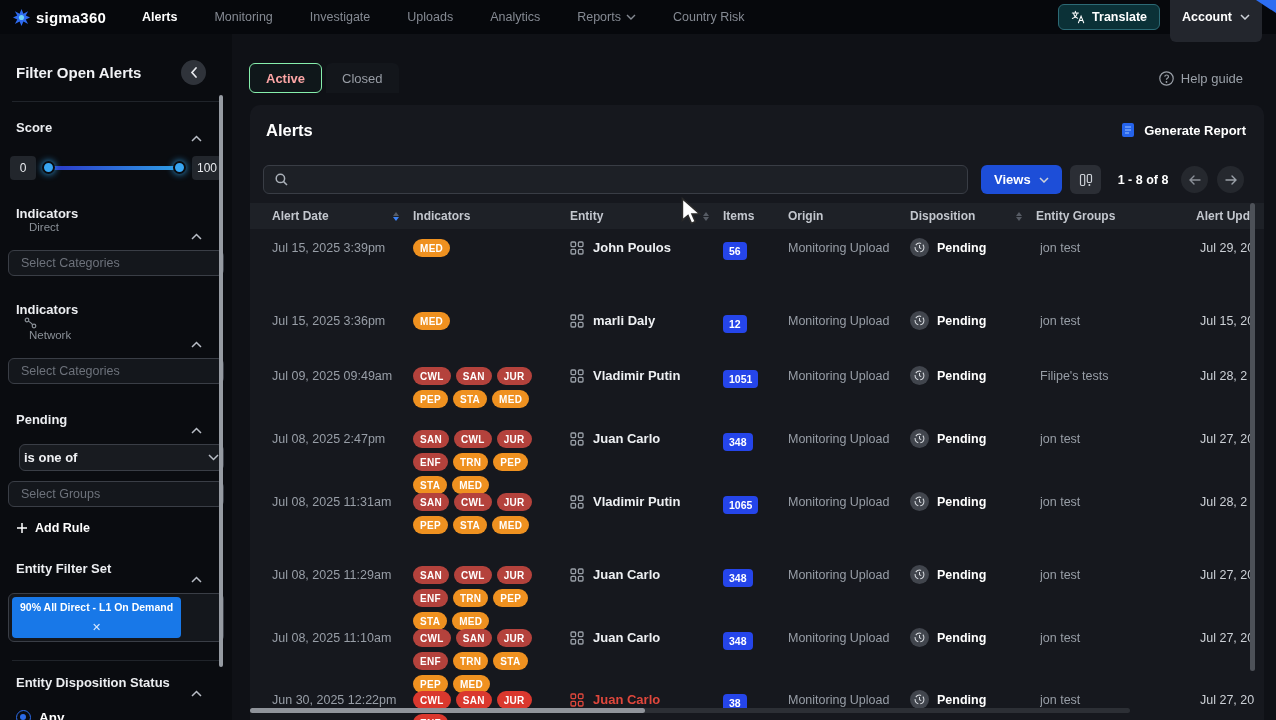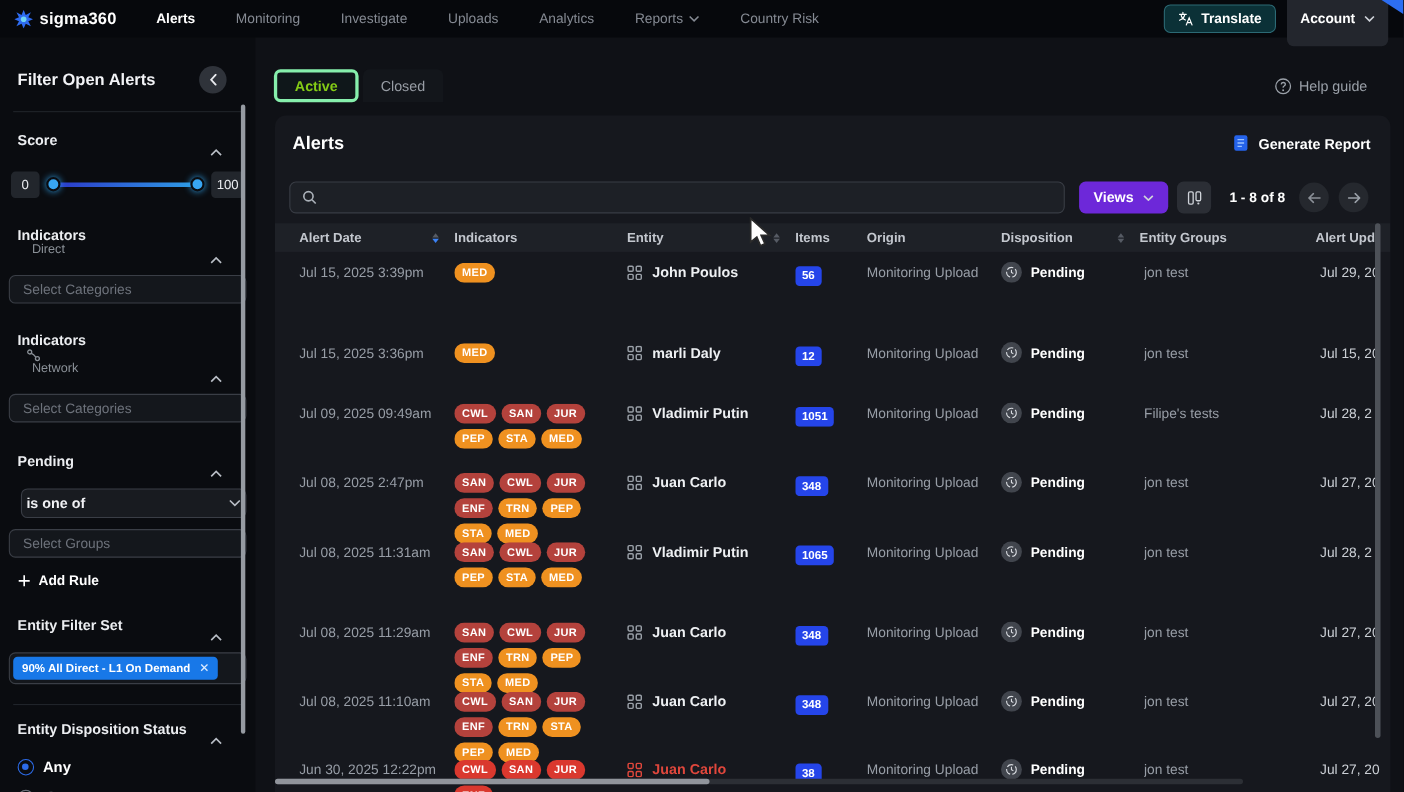--- a/index.html
+++ b/index.html
@@ -48,55 +48,55 @@
     border-radius:6px; display:flex; align-items:center; padding:0 12px; color:#6d727b; font-size:12.5px; }
   .sb-select { margin:10px 8px 0 19px; height:27px; background:#181b20; border:1px solid #3a3e46;
     border-radius:6px; display:flex; align-items:center; padding:0 4px; color:#f0f1f4; font-size:13px;
     font-weight:600; cursor:pointer; }
   .sb-select .chev { margin-right:0; }
   .add-rule { display:flex; align-items:center; gap:7px; margin:14px 16px 0 16px; color:#fff;
     font-size:12.5px; font-weight:700; cursor:pointer; }
   .chip-box { margin:10px 8px 0 8px; min-height:28px; background:#14171c; border:1px solid #3a3e46;
     border-radius:6px; display:flex; align-items:center; padding:3px; }
   .chip { background:#1878e8; border-radius:4px; color:#fff; font-size:10.5px; font-weight:700;
-    display:flex; align-items:center; gap:8px; padding:4px 8px; cursor:pointer; }
+    display:flex; align-items:center; gap:8px; padding:4px 8px; cursor:pointer;flex-direction:column; }
   .chip .x { font-size:11px; font-weight:400; color:#dcebff; }
   .radio-row { display:flex; align-items:center; gap:8px; padding:0 16px; margin-top:13px; cursor:pointer; }
   .radio { width:15px; height:15px; border-radius:50%; border:1.6px solid #6a6f78; flex:0 0 auto; }
   .radio.sel { border-color:#2c6be8; position:relative; }
   .radio.sel:after { content:""; position:absolute; left:2.6px; top:2.6px; width:6.5px; height:6.5px;
     border-radius:50%; background:#2c6be8; }
   .radio-label { font-size:13.5px; color:#9aa0a8; }
   .radio-label.sel { color:#fff; font-weight:700; }
   .ricon { width:15px; display:flex; justify-content:center; }
   .sb-scrollbar { position:absolute; left:219px; top:95px; width:4px; height:572px; border-radius:2px;
     background:#969ba2; z-index:21; }
 
   
   .main { position:absolute; left:232px; top:34px; width:1044px; height:686px; background:#0f1116; }
   .tabs-row { position:absolute; left:17px; top:29px; display:flex; align-items:flex-end; }
   .tab { height:30px; display:flex; align-items:center; padding:0 16px; font-size:13px; cursor:pointer; }
-  .tab.active { border:3px solid #86efac; border-radius:6px; background:#0f171a; color:#84cc16; font-weight:600; }
+  .tab.active { border:1px solid #86efac; border-radius:6px; background:#0f171a; color:#fca5a5; font-weight:600; }
   .tab.idle { color:#989da5; background:#13161b; border-radius:6px 6px 0 0; margin-left:4px; }
   .help { position:absolute; right:33px; top:37px; display:flex; align-items:center; gap:7px;
     color:#9aa0a8; font-size:13px; cursor:pointer; }
 
   .card { position:absolute; left:18px; top:71px; width:1014px; height:615px; background:#16181e;
     border-radius:10px 10px 0 0; overflow:hidden; }
   .card-head { position:absolute; left:0; top:0; width:100%; height:50px; display:flex; align-items:center; }
   .card-title { margin-left:16px; color:#fff; font-size:16.5px; font-weight:700; }
   .gen-report { margin-left:auto; margin-right:18px; display:flex; align-items:center; gap:9px;
     color:#fff; font-size:13px; font-weight:700; cursor:pointer; }
   .toolbar { position:absolute; left:0; top:60px; width:100%; height:30px; }
   .search { position:absolute; left:13px; top:0; width:705px; height:29px; background:#1d2026;
     border:1px solid #393d45; border-radius:6px; display:flex; align-items:center; padding:0 11px; gap:8px; }
   .search input { background:transparent; border:0; outline:0; color:#dfe2e7; font-size:13px; width:100%;
     font-family:inherit; }
   .search input::placeholder { color:#767b84; }
-  .btn-views { position:absolute; left:731px; top:0; height:29px; background:#6d28d9; border-radius:6px;
+  .btn-views { position:absolute; left:731px; top:0; height:29px; background:#1d4ed8; border-radius:6px;
     display:flex; align-items:center; gap:8px; padding:0 13px; color:#fff; font-size:13px; font-weight:700;
     cursor:pointer; }
   .btn-cols { position:absolute; left:820px; top:0; width:31px; height:29px; background:#2b2e35;
     border-radius:6px; display:flex; align-items:center; justify-content:center; cursor:pointer; }
   .page-count { position:absolute; left:862px; top:0; width:62px; height:29px; display:flex;
     align-items:center; justify-content:center; color:#fff; font-size:12.5px; font-weight:700; }
   .pg-btn { position:absolute; top:1px; width:27px; height:27px; border-radius:50%; background:#25282e;
     display:flex; align-items:center; justify-content:center; cursor:pointer; }
   .pg-prev { left:931px; } .pg-next { left:967px; }
 

